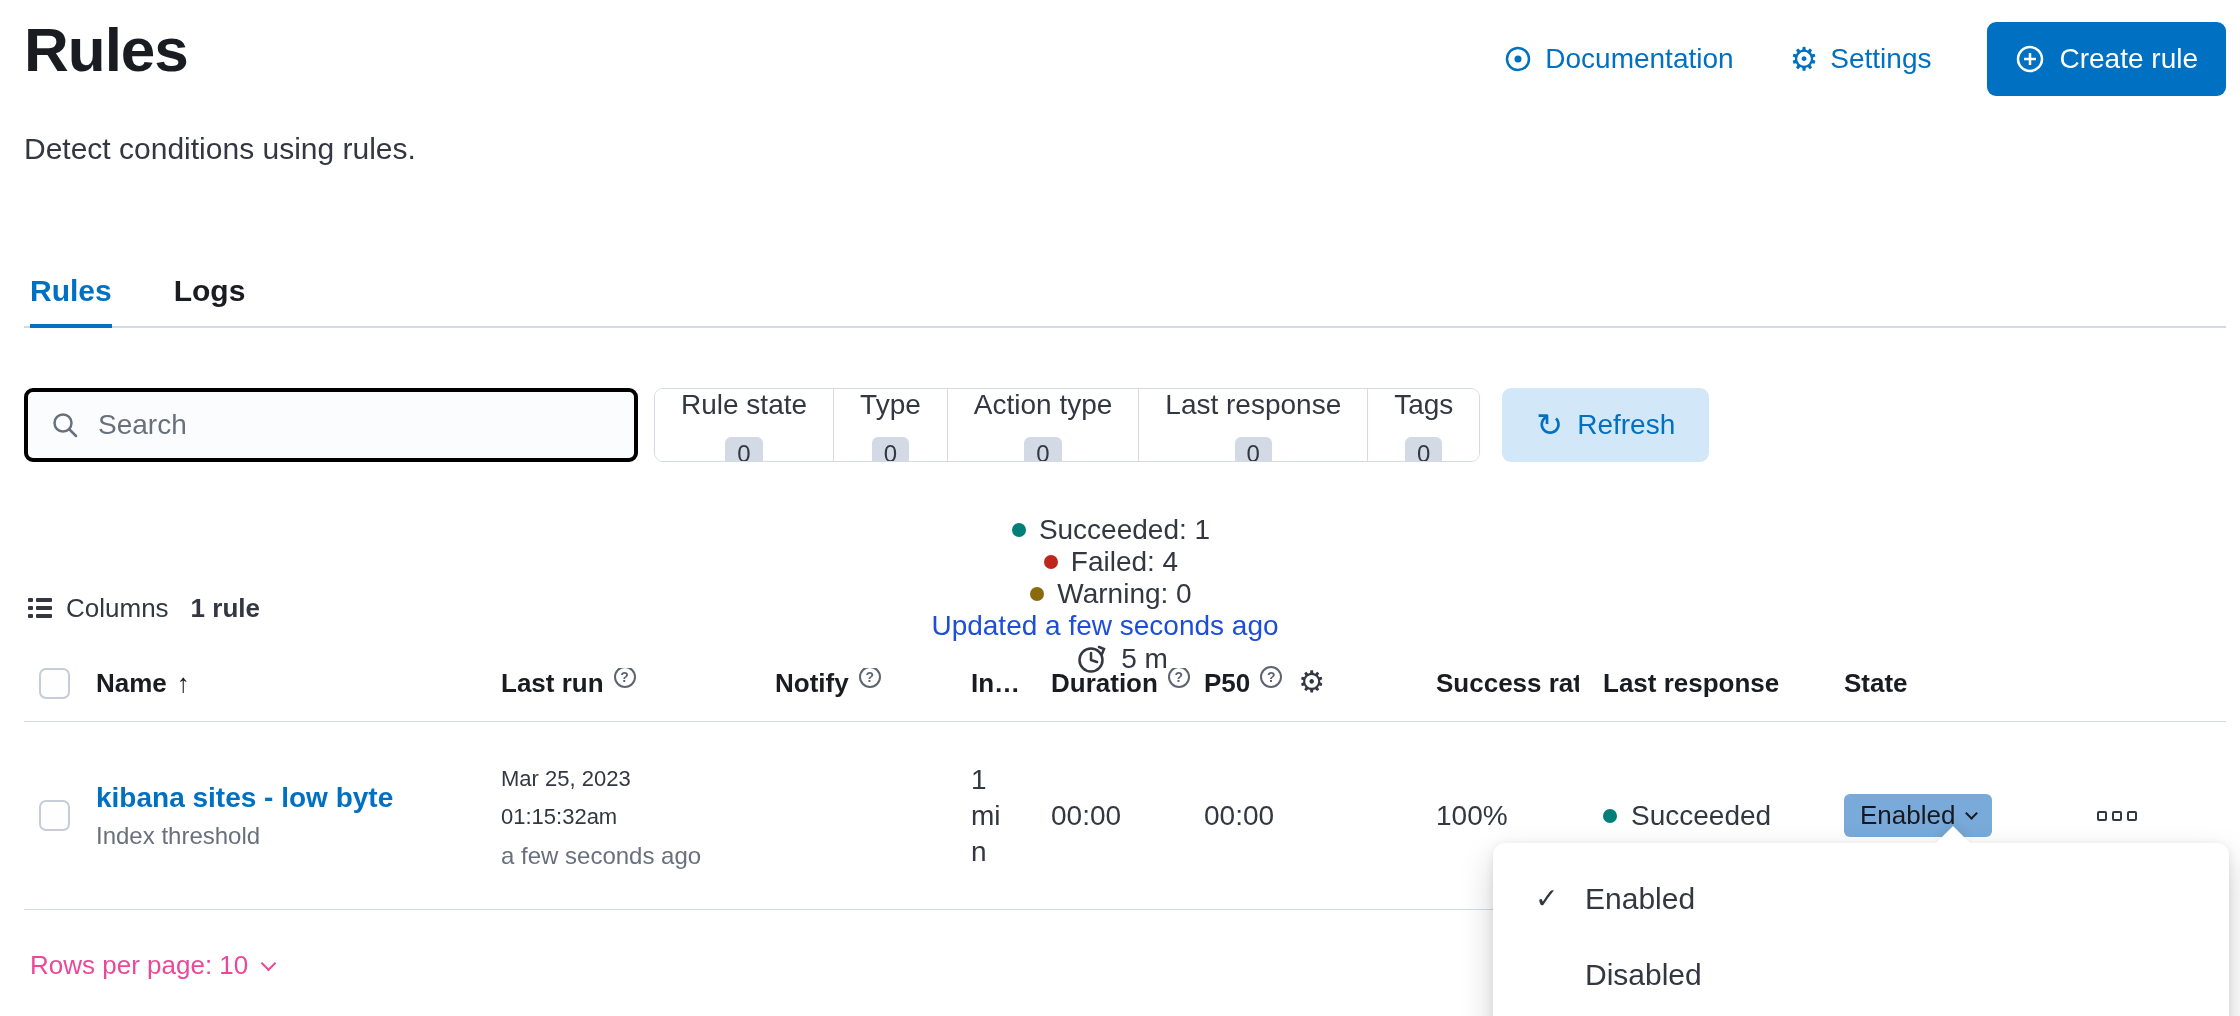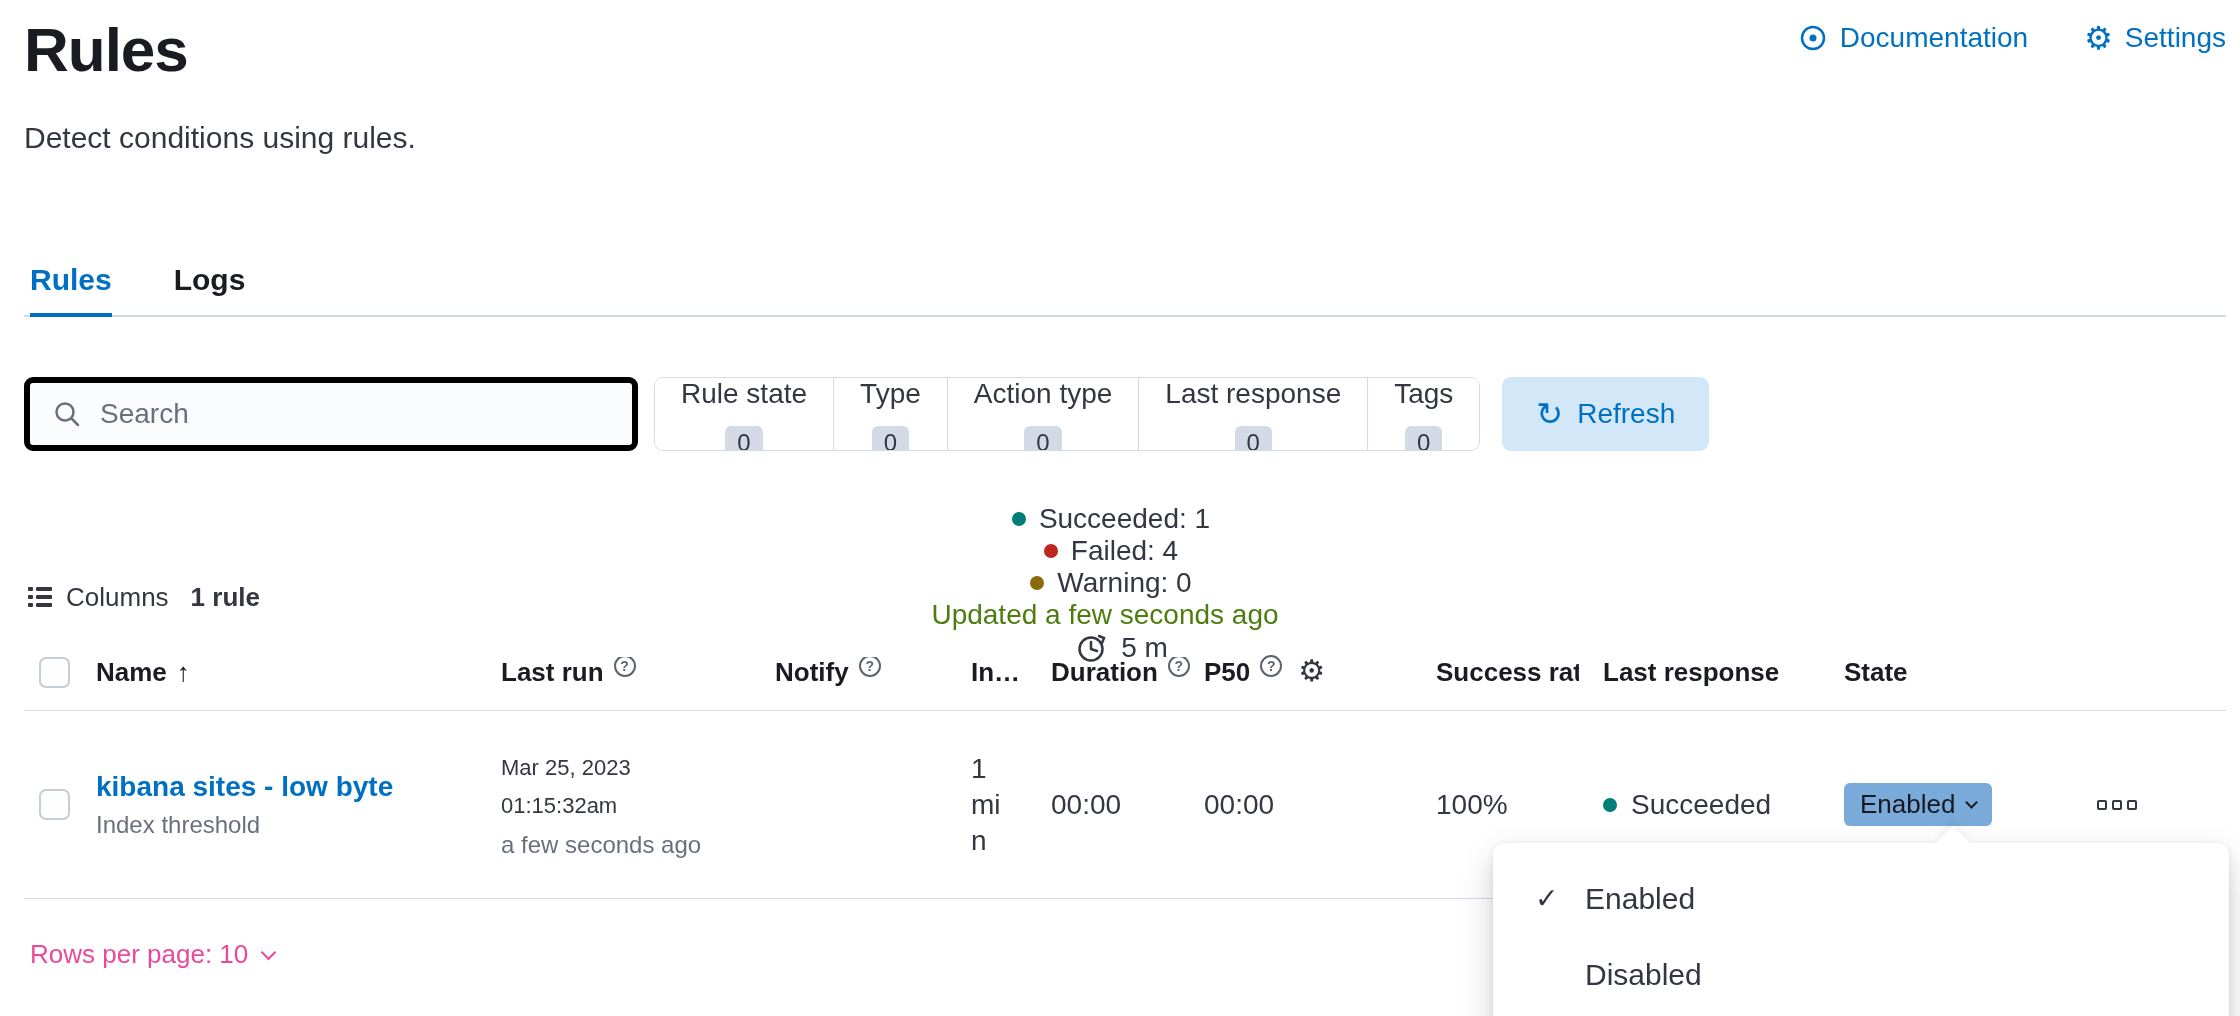--- a/index.html
+++ b/index.html
@@ -20,21 +20,21 @@
     font-size:28px; font-weight:500; border:none; border-radius:9px; height:74px; padding:0 28px; cursor:pointer;
     font-family:inherit; }
   .subtitle { font-size:30px; margin:36px 0 0 0; }
   
   .tabs-wrap { display:flex; gap:62px; margin:108px 0 0 0; padding-left:6px; border-bottom:2px solid #d3dae6; }
   .tab { position:relative; font-size:30px; font-weight:700; padding-bottom:18px; cursor:pointer; color:#1a1c21; }
   .tab.active { color:#0071c2; }
   .tab.active::after { content:""; position:absolute; left:0; right:0; bottom:-2px; height:4px; background:#0071c2; }
   
   .filter-bar { display:flex; align-items:center; margin-top:60px; gap:16px; }
-  .search-box { width:614px; height:74px; border:6px solid #000000; border-radius:9px; background:#fbfcfd;
+  .search-box { width:614px; height:74px; border:4px solid #000000; border-radius:9px; background:#fbfcfd;
     display:flex; align-items:center; padding:0 22px; gap:16px; }
   .search-box input { flex:1; border:none; outline:none; background:transparent; font-size:28px;
     color:#343741; font-family:inherit; }
   .search-box input::placeholder { color:#69707d; }
   .filter-group { display:flex; border:1px solid #d3dae6; border-radius:9px; overflow:hidden; background:#fff; height:74px; }
   .filter-btn { display:flex; align-items:center; gap:16px; padding:0 26px; background:#fff; border:none;
     border-left:1px solid #d3dae6; font-size:28px; color:#343741; font-weight:500; cursor:pointer; font-family:inherit;flex-direction:column; }
   .filter-btn:first-child { border-left:none; }
   .count-badge { background:#d3dae6; color:#343741; border-radius:6px; padding:3px 12px; font-size:24px; font-weight:500; }
   .chev { display:inline-block; width:11px; height:11px; border-right:2.5px solid currentColor;
@@ -42,21 +42,21 @@
   .refresh-btn { margin-left:6px; display:flex; align-items:center; gap:14px; background:#d2e7f8; color:#0071c2;
     font-size:28px; font-weight:500; border:none; border-radius:9px; height:74px; padding:0 34px; cursor:pointer; font-family:inherit; }
   
   .status-row { display:flex; align-items:center; margin:52px 0 0 6px; font-size:28px; height:34px;flex-direction:column; }
   .status-item { display:flex; align-items:center; gap:13px; margin-right:34px; }
   .dot { width:14px; height:14px; border-radius:50%; }
   .dot-success { background:#007e77; }
   .dot-danger  { background:#bd271e; }
   .dot-warning { background:#8a6a0a; }
   .status-spacer { flex:1; }
-  .updated { color:#4d7c0f; margin-right:46px; }
+  .updated { color:#1d4ed8; margin-right:46px; }
   .auto-refresh { display:flex; align-items:center; gap:13px; color:#343741; font-weight:500; cursor:pointer; margin-right:14px; }
   
   .columns-row { display:flex; align-items:center; margin:42px 0 0 3px; font-size:26px; height:36px; }
   .columns-btn { display:flex; align-items:center; gap:13px; background:none; border:none; font-size:26px;
     color:#343741; font-weight:500; cursor:pointer; font-family:inherit; padding:0; }
   .rule-count { font-weight:700; margin-left:22px; }
   
   .t-row { display:grid; grid-template-columns:72px 405px 274px 196px 80px 153px 232px 167px 241px 233px 80px;
     align-items:center; }
   .t-head { margin-top:20px; height:76px; border-bottom:1px solid #d3dae6; }
@@ -116,20 +116,30 @@
               <circle cx="15" cy="15" r="11" fill="none" stroke="#0071c2" stroke-width="2.5"></circle>
               <circle cx="15" cy="15" r="3.5" fill="#0071c2"></circle>
             </svg>
         </span>
         <span>Documentation</span>
       </a>
       <a class="hlink">
         <span class="glyph">⚙</span>
         <span>Settings</span>
       </a>
+      <button class="primary-btn">
+        <span class="svg-icon">
+          <svg width="30" height="30" viewBox="0 0 30 30">
+              <circle cx="15" cy="15" r="12" fill="none" stroke="#fff" stroke-width="2.5"></circle>
+              <line x1="15" y1="9" x2="15" y2="21" stroke="#fff" stroke-width="2.5"></line>
+              <line x1="9" y1="15" x2="21" y2="15" stroke="#fff" stroke-width="2.5"></line>
+            </svg>
+        </span>
+        <span>Create rule</span>
+      </button>
     </div>
   </div>
 
   <p class="subtitle">Detect conditions using rules.</p>
 
   <div class="tabs-wrap">
     <div class="tab active"><span>Rules</span></div>
     <div class="tab"><span>Logs</span></div>
   </div>
 

